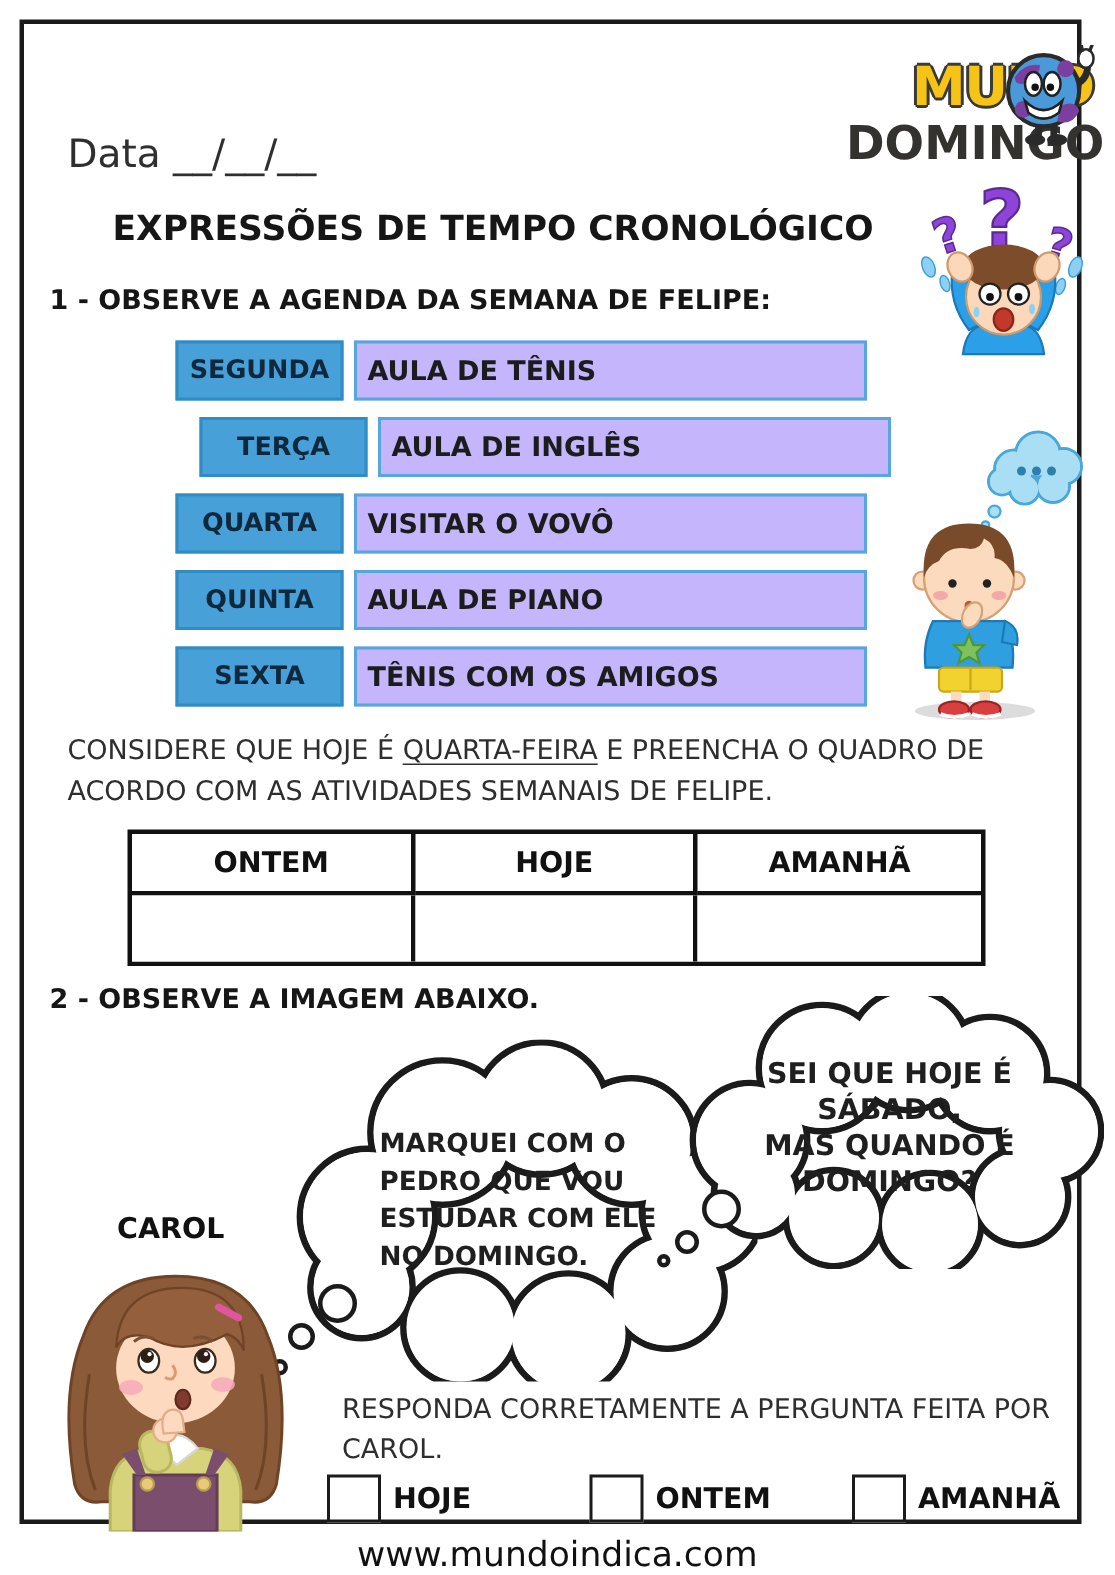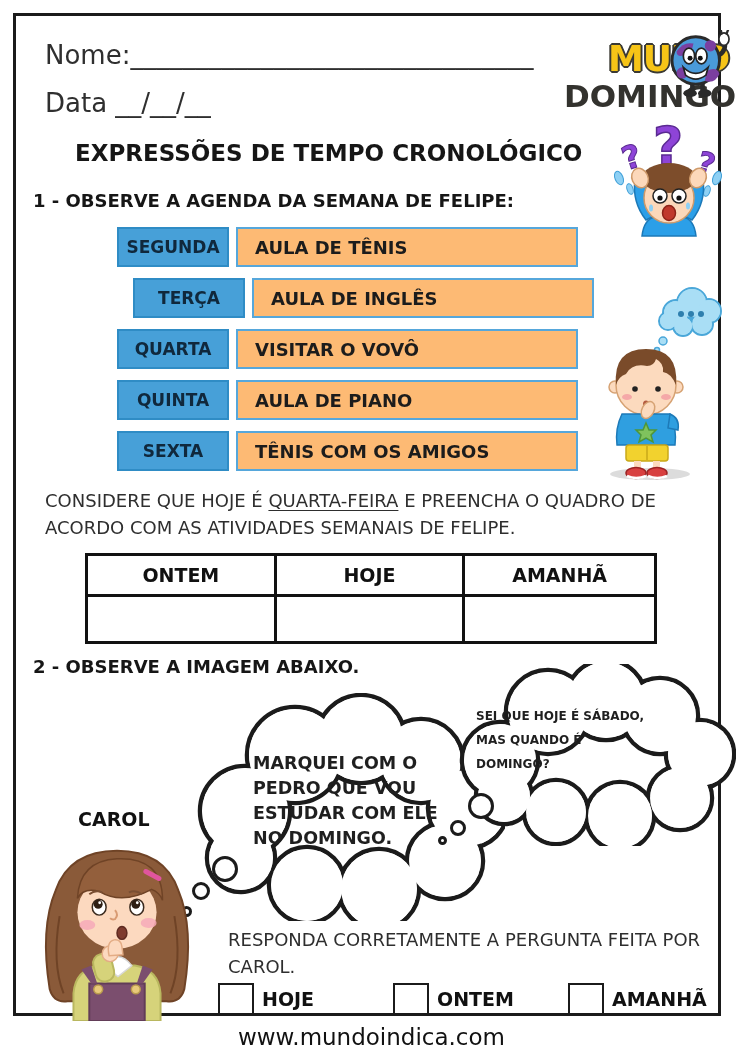--- a/index.html
+++ b/index.html
@@ -30,22 +30,22 @@
   
   .q1-prompt { left:33px; top:190px; font-size:18px; font-weight:bold; color:#161616; }
   .day-box {
     left:117px; width:112px; height:40px; box-sizing:border-box;
     background:#47a0d8; border:2px solid #2f8cc5;
     display:flex; align-items:center; justify-content:center;
     font-size:17px; font-weight:bold; color:#10283c;
   }
   .act-box {
     left:236px; width:342px; height:40px; box-sizing:border-box;
-    background:#fdba74; border:2px solid #56a7db;
-    display:flex; align-items:center; padding-left:17px;
+    background:#c4b5fd; border:2px solid #56a7db;
+    display:flex; align-items:center; padding-left:7px;
     font-size:18px; font-weight:bold; color:#1c1c1c;
   }
   .row0 { top:227px; } .row1 { top:278px;margin-left:16px; } .row2 { top:329px; } .row3 { top:380px; } .row4 { top:431px; }
   .thinking-boy { left:588px; top:283px; width:150px; height:200px; }
   .considere { left:45px; top:487px; width:622px; font-size:18px; line-height:27px; color:#2e2e2e; }
   .considere .und { text-decoration:underline; text-underline-offset:3px; }
   
   .qtable {
     left:85px; top:553px; width:572px; box-sizing:border-box;
     border:3px solid #111; display:grid; grid-template-columns:1fr 1fr 1fr;
@@ -59,38 +59,37 @@
   
   .q2-prompt { left:33px; top:656px; font-size:18px; font-weight:bold; color:#161616; }
   .bubble { pointer-events:none; }
   .bubble-left { left:183px; top:693px; width:322px; height:228px; }
   .bubble-right { left:448px; top:664px; width:288px; height:182px; }
   .bubble-text {
     position:absolute; font-weight:bold; color:#1f1f1f; white-space:pre-line;
     font-size:17.5px; line-height:25px;
   }
   .bubble-left .bubble-text { left:70px; top:58px; width:220px; text-align:left; }
-  .bubble-right .bubble-text { left:28px; top:40px; width:234px; font-size:12px; line-height:24px; }
+  .bubble-right .bubble-text { left:28px; top:40px; width:234px; text-align:center; font-size:19px; line-height:24px; }
   .tc { position:absolute; background:#fff; border:3px solid #1b1b1b; border-radius:50%; box-sizing:border-box; }
   .carol-label { left:78px; top:808px; font-size:19px; font-weight:bold; color:#111; }
   .carol { left:25px; top:833px; width:185px; height:188px; }
   .responda { left:228px; top:926px; width:492px; font-size:18px; line-height:27px; color:#2e2e2e; }
   .option { position:absolute; top:983px; display:flex; align-items:center; gap:8px; }
   .opt-0 { left:218px; } .opt-1 { left:393px; } .opt-2 { left:568px; }
   .option .chk { width:36px; height:32px; box-sizing:border-box; border:2px solid #1b1b1b; background:#fff; }
   .option .lbl { font-size:19px; font-weight:bold; color:#111; }
   .footer { left:0; top:1024px; width:743px; text-align:center; font-size:23px; color:#111; }
 </style>
 </head>
 <body>
 
 <div class="page">
   <div class="frame"></div>
 
-  <div class="abs name-line">Nome:_______________________________</div>
   <div class="abs date-line">Data __/__/__</div>
 
   <div class="abs logo">
     <div class="logo-line1">MUND</div>
     <div class="logo-line2">DOMINGO</div>
     <span class="logo-globe">
       <svg width="64" height="70" viewBox="0 0 56 62">
         <path d="M42,24 q10,-2 10,-12" stroke="#2a2a2a" fill="none" stroke-width="4"></path>
         <ellipse cx="51" cy="8" rx="4.5" ry="5.5" fill="#fff" stroke="#2a2a2a" stroke-width="1.5"></ellipse>
         <line x1="49" y1="4" x2="48" y2="-1" stroke="#2a2a2a" stroke-width="2"></line>

